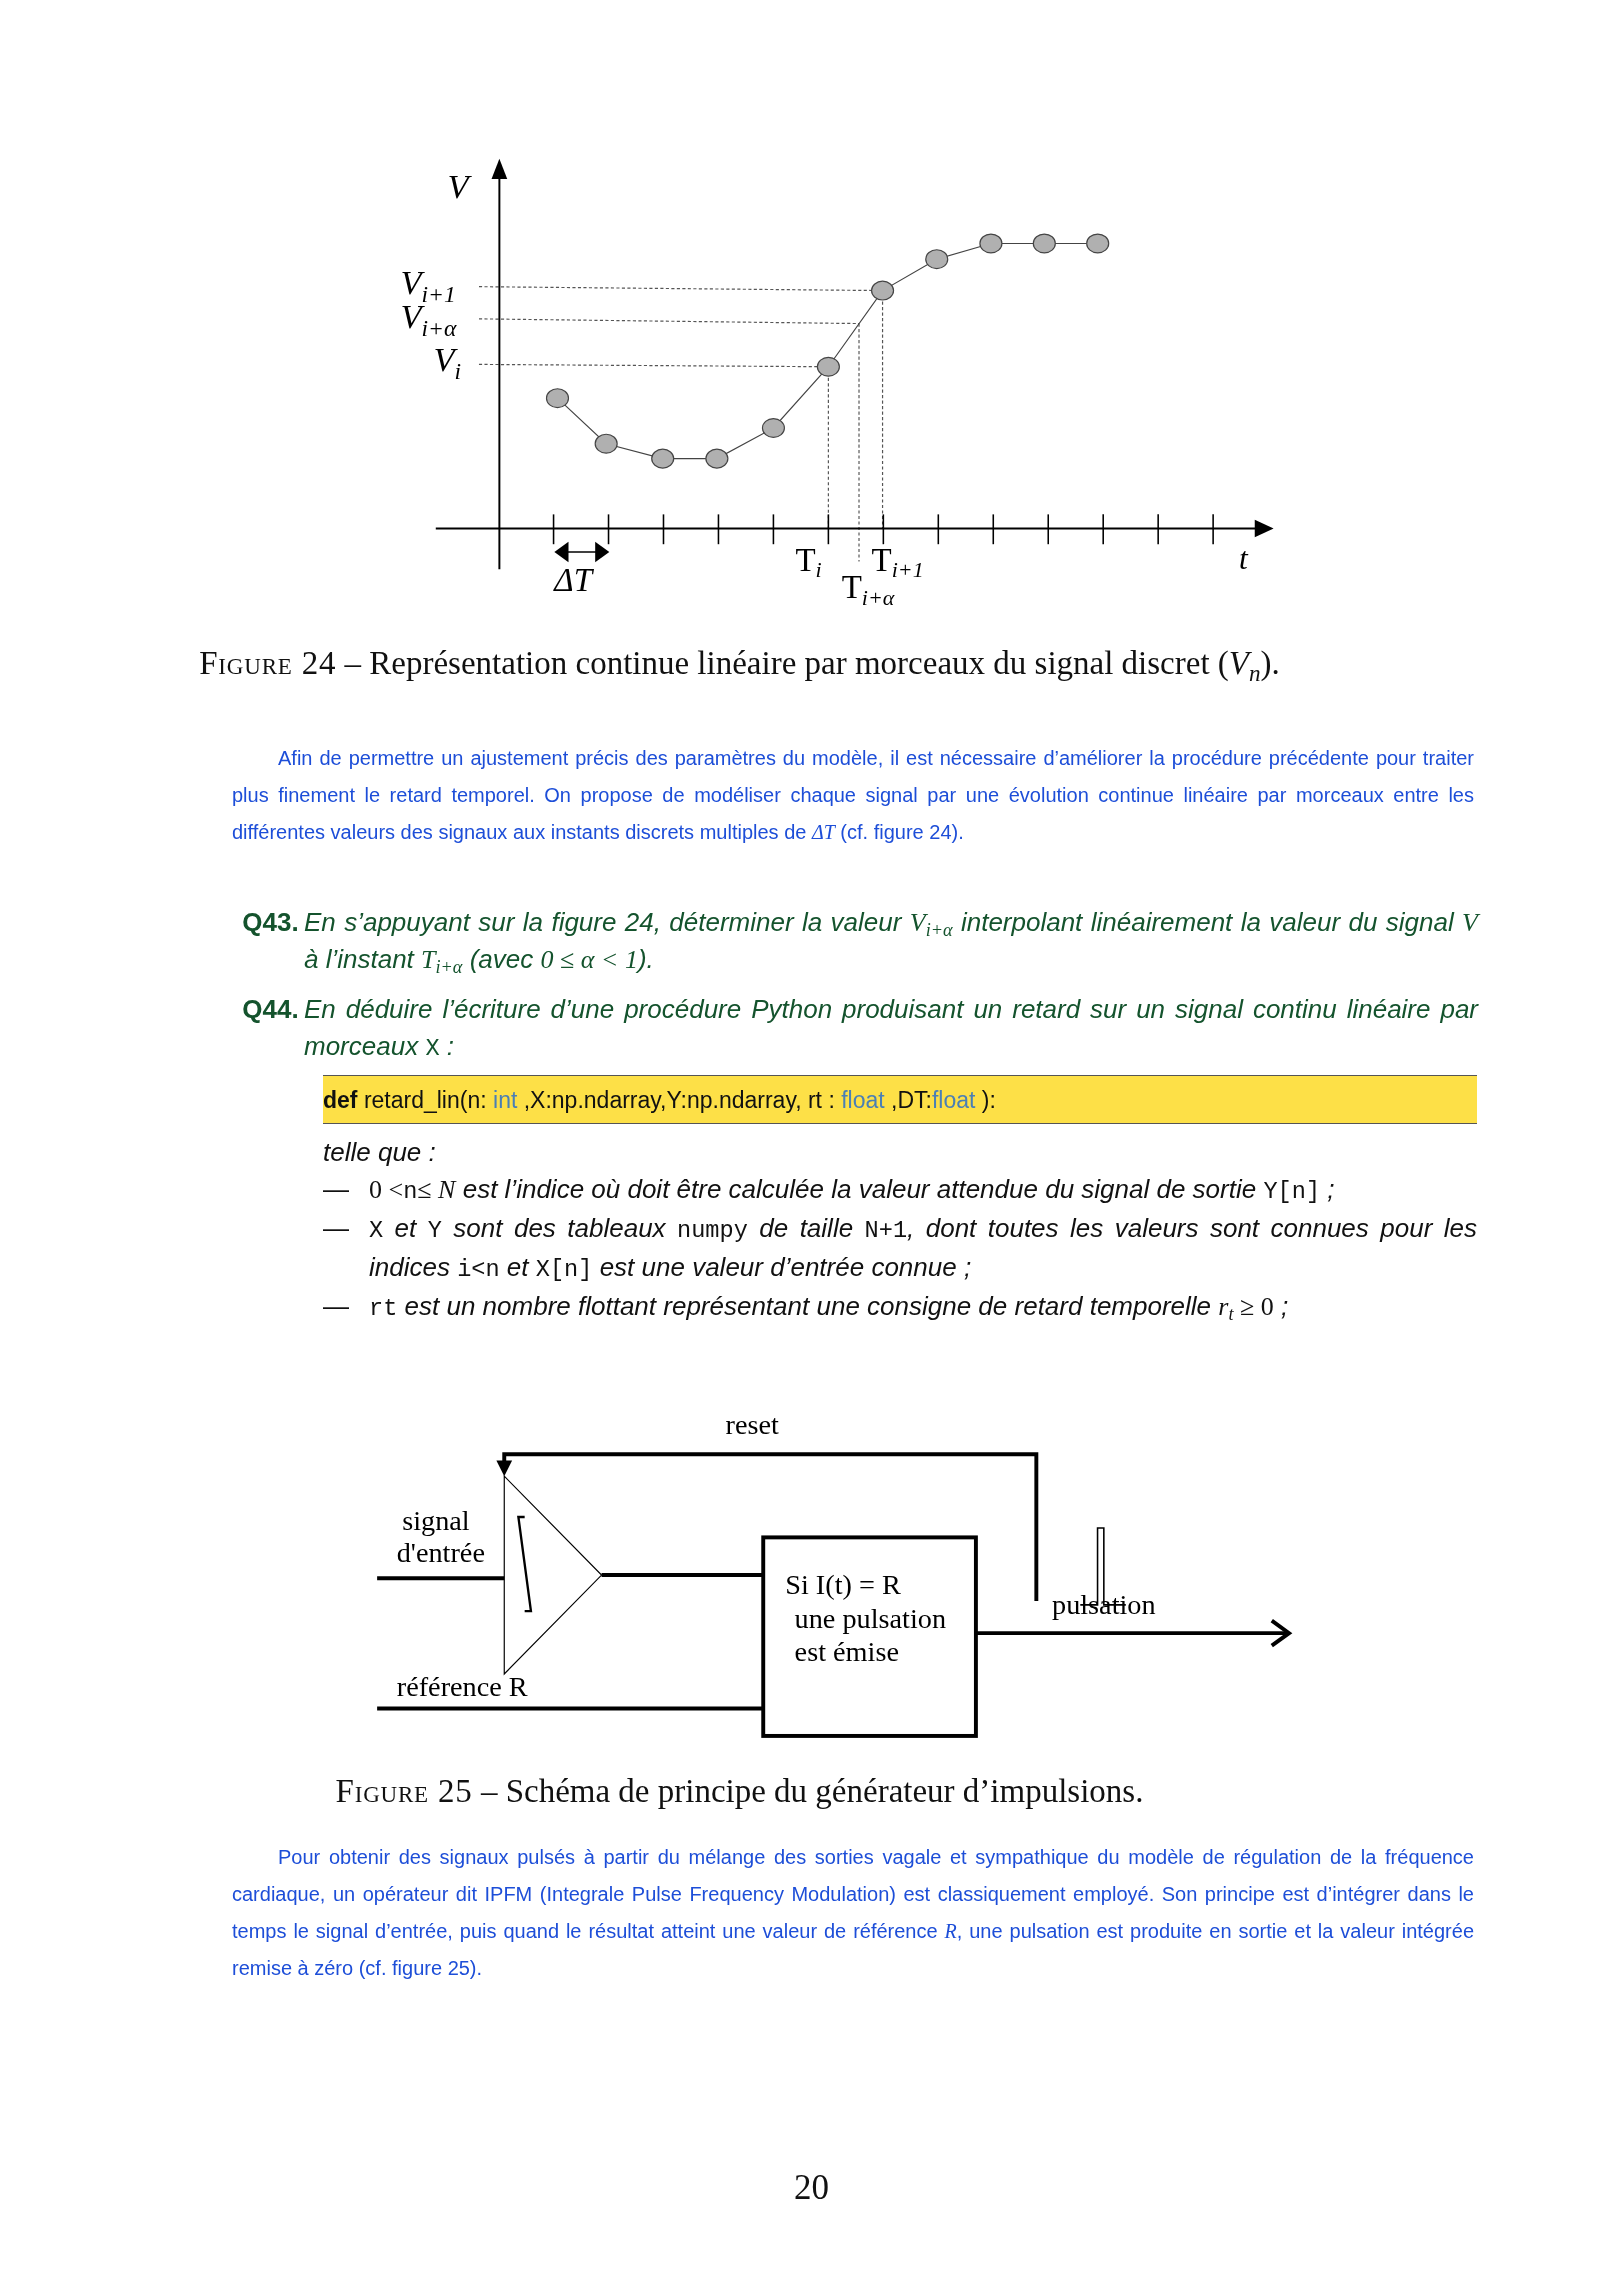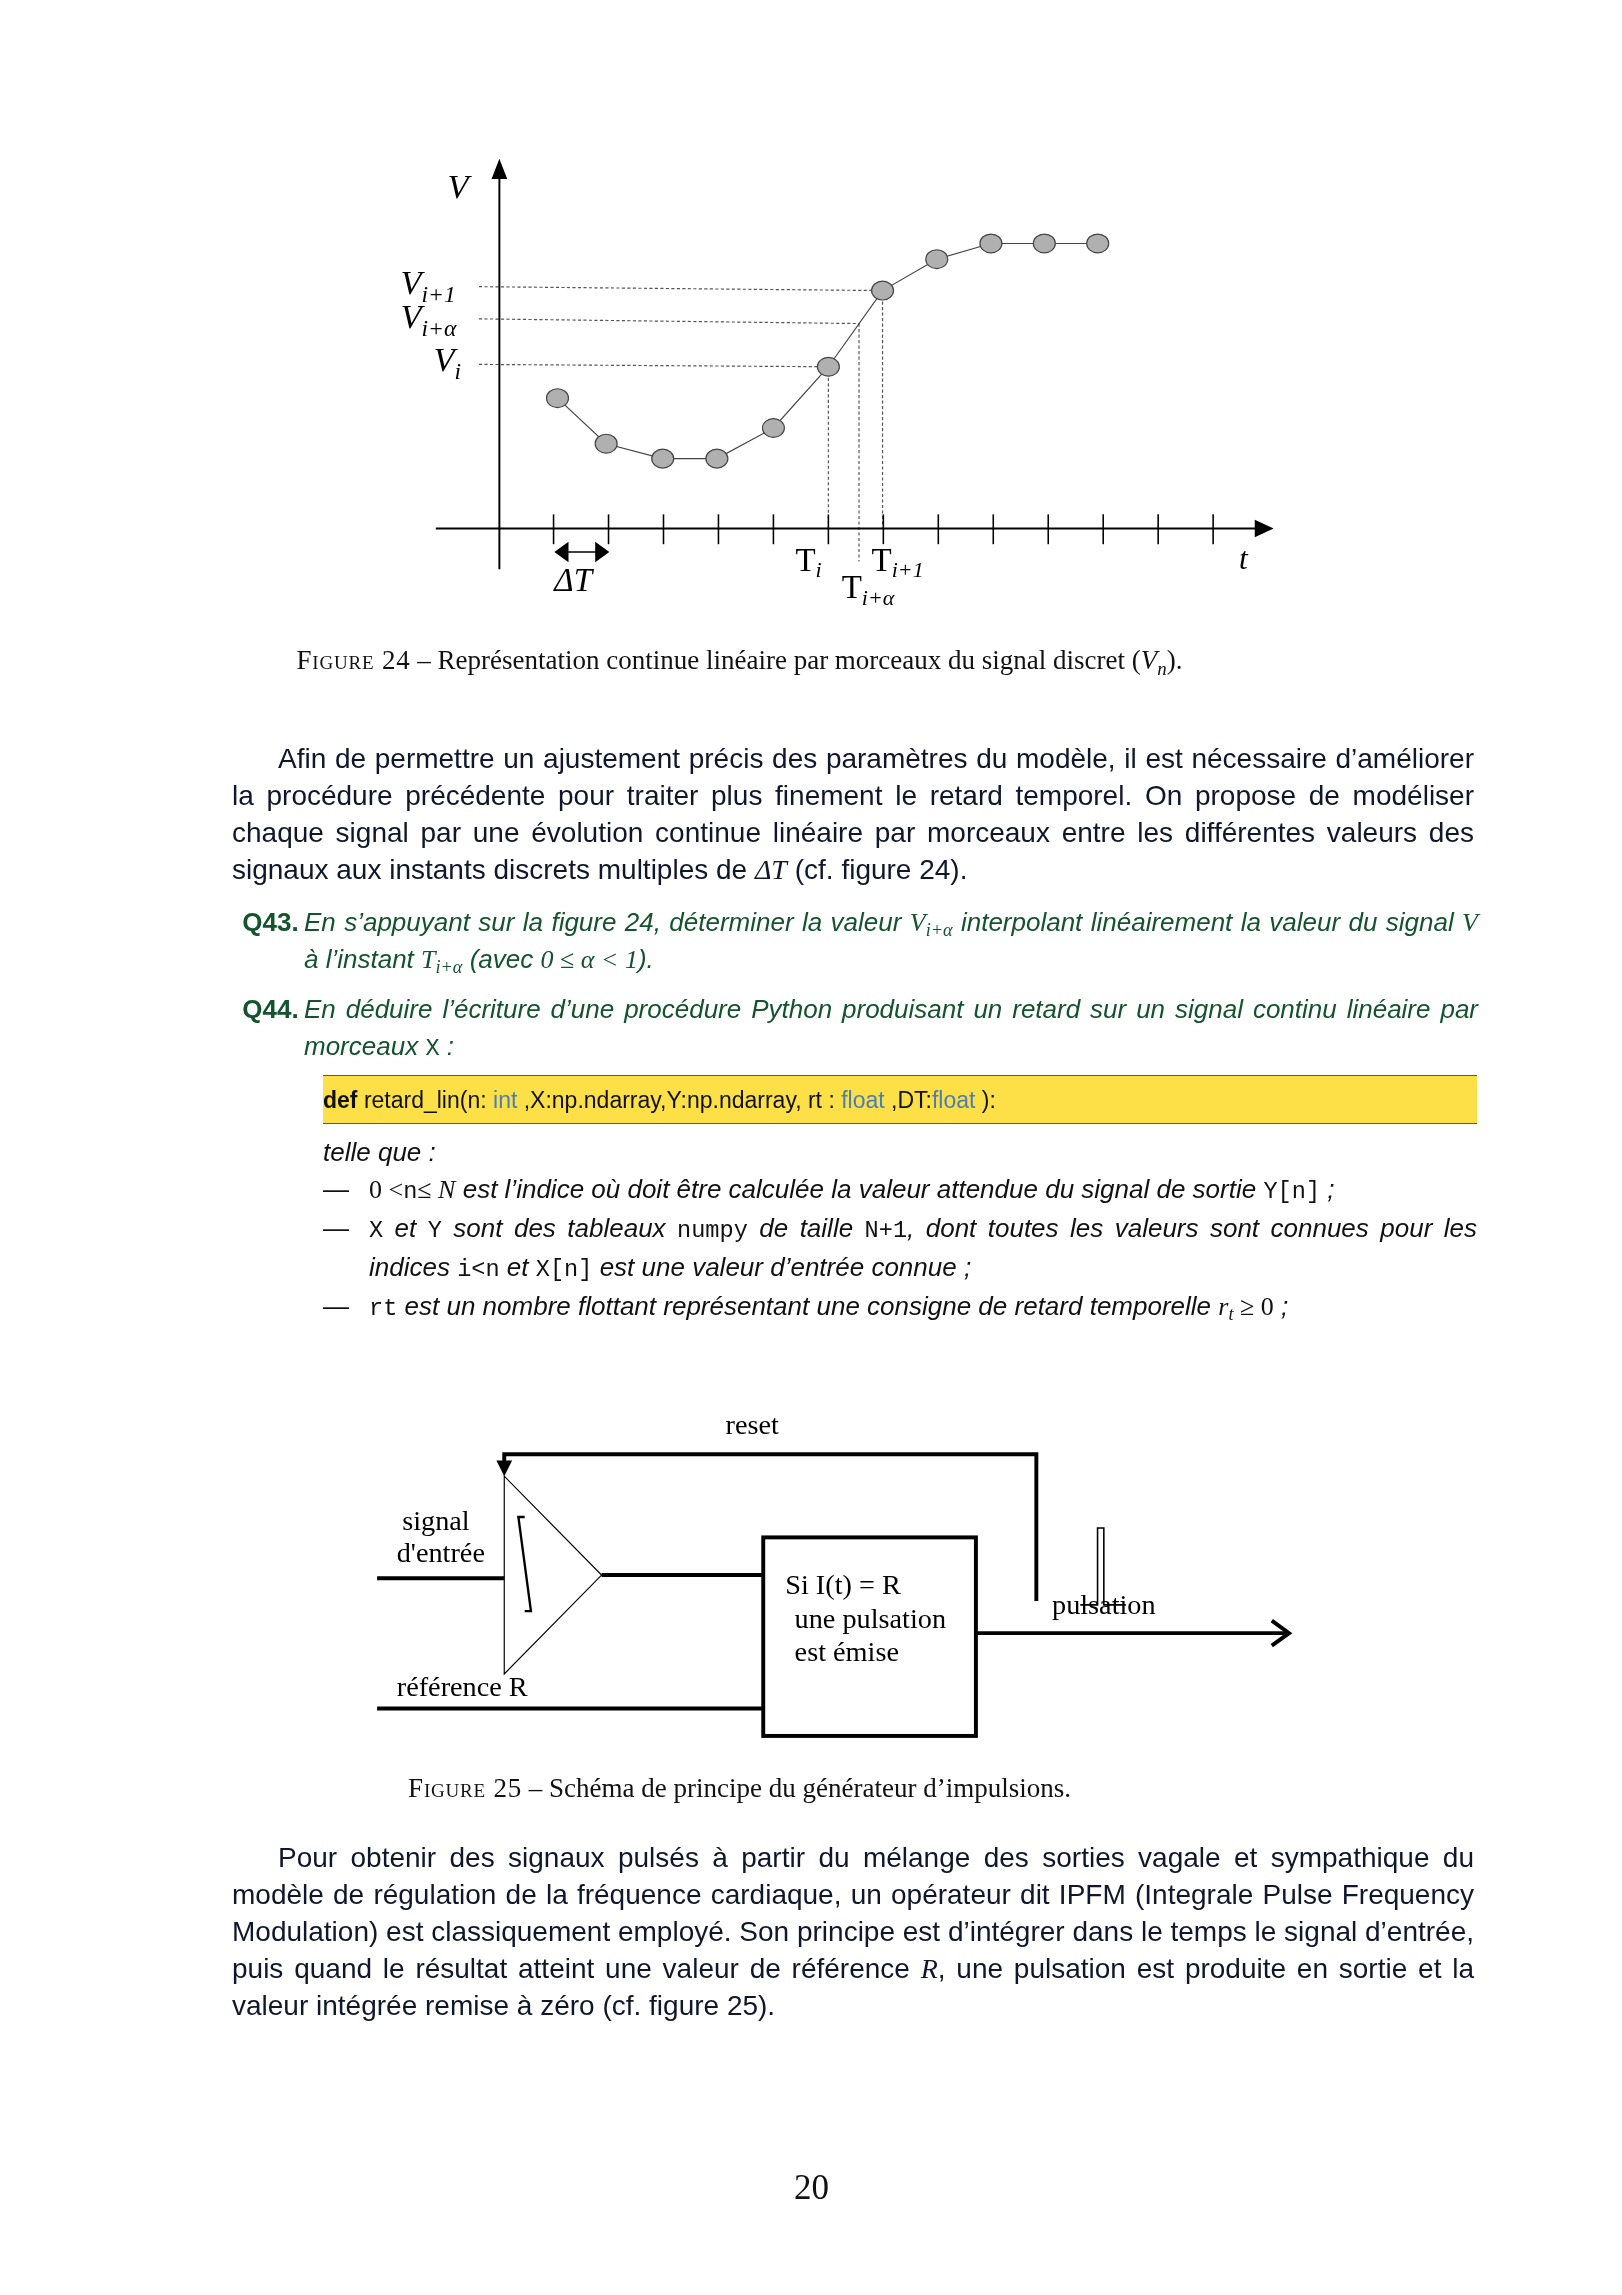--- a/index.html
+++ b/index.html
@@ -1,22 +1,22 @@
 <!DOCTYPE html>
 <html style="font-size:12.6px"><head>
 <meta charset="utf-8">
 <style>
   html, body { margin: 0; padding: 0; background: #ffffff; }
   body { width: 1623px; height: 2295px; position: relative; overflow: hidden; color: #111; }
   .mono { font-family: "Liberation Mono", "DejaVu Sans Mono", monospace; }
   svg text { font-family: "Liberation Serif", "DejaVu Serif", serif; }
   .abs { position: absolute; }
-  .caption { position: absolute; left: 0; width: 1479px; text-align: center; font-family: "Liberation Serif", serif; font-size: 27px; color: #111; }
+  .caption { position: absolute; left: 0; width: 1479px; text-align: center; font-family: "Liberation Serif", serif; font-size: 33px; color: #111; }
   .caption .sc { font-variant: small-caps; letter-spacing: 0.8px; }
-  .para { position: absolute; left: 232px; width: 1242px; font-family: "Liberation Sans", sans-serif; font-size: 28px; line-height: 37px; text-align: justify; color: #0f172a; }
+  .para { position: absolute; left: 232px; width: 1242px; font-family: "Liberation Sans", sans-serif; font-size: 20px; line-height: 37px; text-align: justify; color: #1d4ed8; }
   .para .indent { display: inline-block; width: 46px; }
   .q { position: absolute; left: 236px; width: 1242px; font-family: "Liberation Sans", sans-serif; font-size: 26px; line-height: 37px; color: #14532d; }
   .q .qnum { position: absolute; left: 6.3px; font-weight: bold; font-style: normal; }
   .q .qbody { margin-left: 68px; font-style: italic; text-align: justify; }
   .m { font-family: "Liberation Serif", serif; font-style: italic; }
   .mr { font-family: "Liberation Serif", serif; font-style: normal; }
   sub { font-size: 0.7em; vertical-align: -0.3em; line-height: 0; }
   .code { position: absolute; left: 323px; width: 1154px; top: 1075px; height: 49px; background: #fde047; border-top: 1.6px solid #555; border-bottom: 1.6px solid #555; font-family: "Liberation Sans", sans-serif; font-size: 23px; line-height: 49px; padding-left: 0; box-sizing: border-box; }
   .code .kw { font-weight: bold; }
   .code .ty { color: #4a7fb5; }

